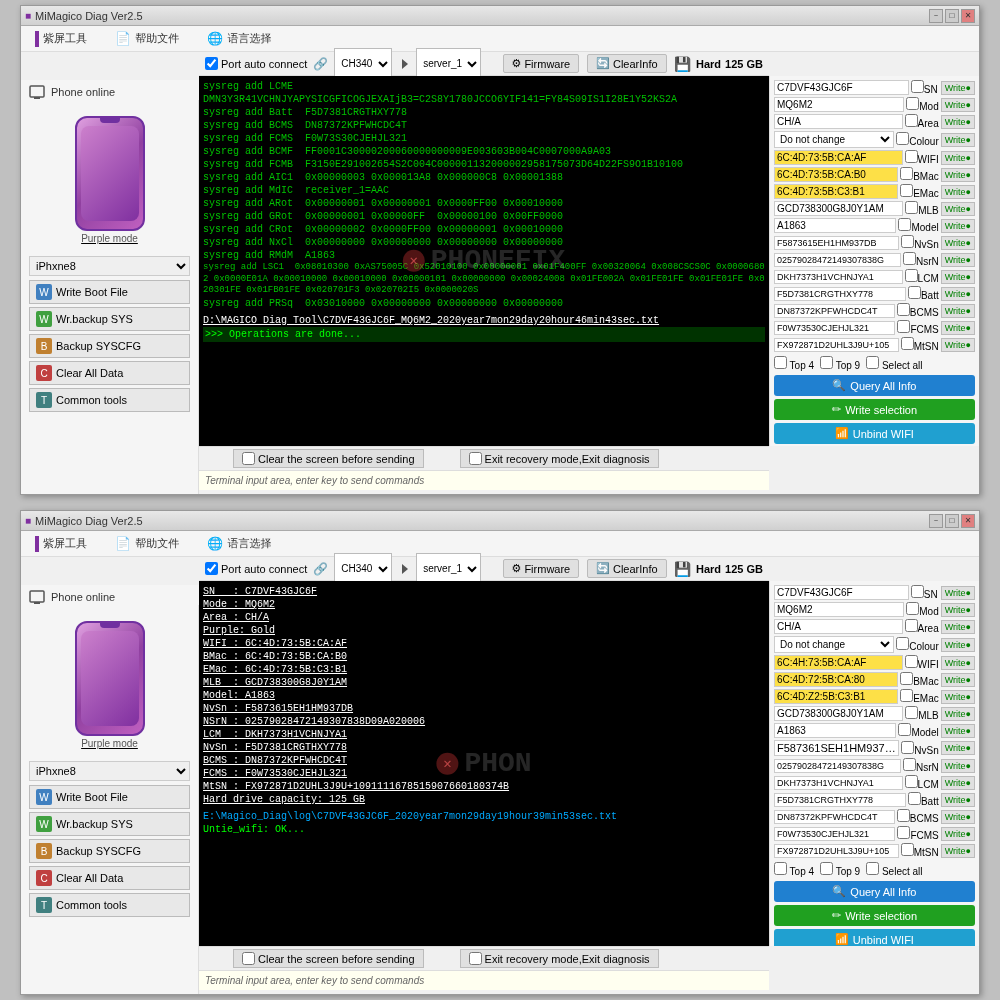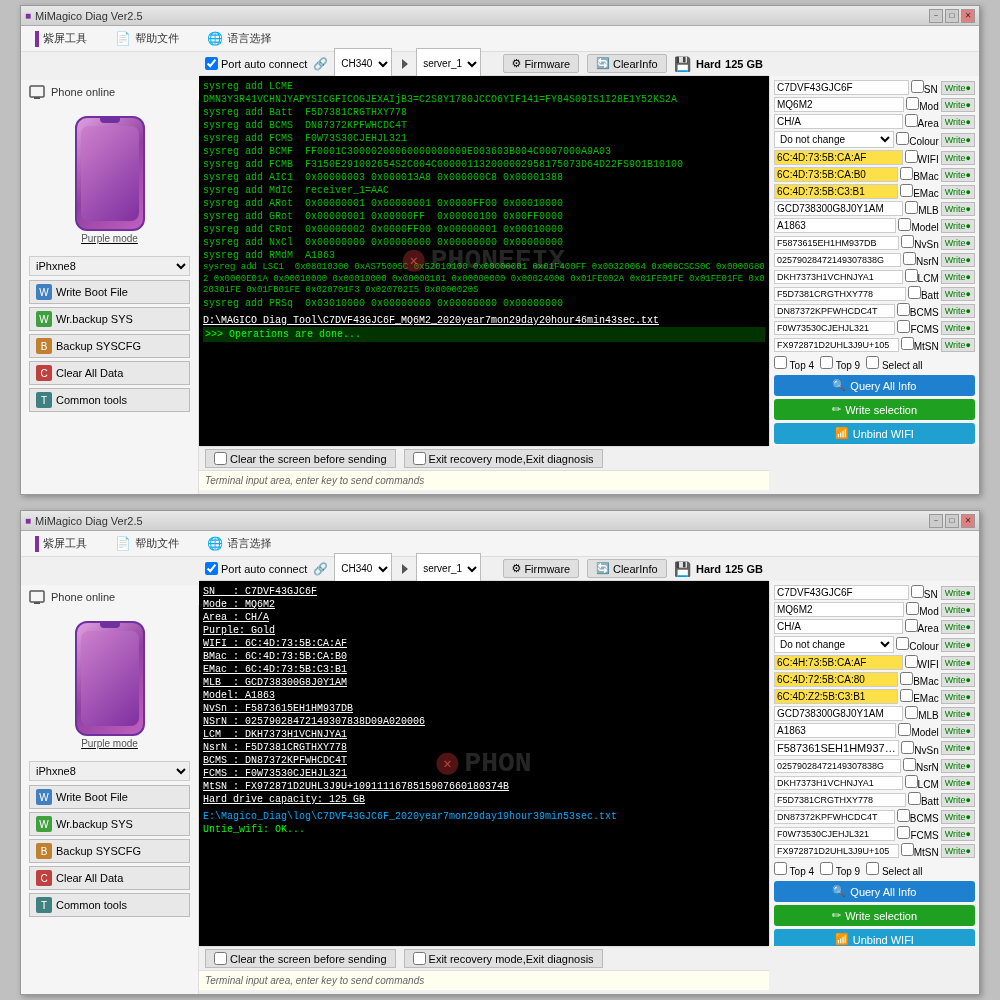--- a/index.html
+++ b/index.html
@@ -431,20 +431,21 @@
     }
     .bottom-check-btn {
       display: flex;
       align-items: center;
       gap: 3px;
       font-size: 11px;
       padding: 2px 8px;
       background: #e0e0e0;
       border: 1px solid #bbb;
       cursor: pointer;
+      margin-left: 28px;
     }
     .terminal-hint {
       height: 20px;
       background: #fffff0;
       border-top: 1px solid #ddd;
       display: flex;
       align-items: center;
       padding: 0 6px;
       font-size: 10px;
       color: #666;
@@ -826,21 +827,21 @@
         <div class="terminal-line-white">Area : CH/A</div>
         <div class="terminal-line-white">Purple: Gold</div>
         <div class="terminal-line-white">WIFI : 6C:4D:73:5B:CA:AF</div>
         <div class="terminal-line-white">BMac : 6C:4D:73:5B:CA:B0</div>
         <div class="terminal-line-white">EMac : 6C:4D:73:5B:C3:B1</div>
         <div class="terminal-line-white">MLB&nbsp; : GCD738300G8J0Y1AM</div>
         <div class="terminal-line-white">Model: A1863</div>
         <div class="terminal-line-white">NvSn : F5873615EH1HM937DB</div>
         <div class="terminal-line-white">NSrN : 02579028472149307838D09A020006</div>
         <div class="terminal-line-white">LCM&nbsp; : DKH7373H1VCHNJYA1</div>
-        <div class="terminal-line-white">NsrN : F5D7381CRGTHXY778</div>
+        <div class="terminal-line-white">NvSn : F5D7381CRGTHXY778</div>
         <div class="terminal-line-white">BCMS : DN87372KPFWHCDC4T</div>
         <div class="terminal-line-white">FCMS : F0W73530CJEHJL321</div>
         <div class="terminal-line-white">MtSN : FX972871D2UHL3J9U+1091111678515907660180374B</div>
         <div class="terminal-line-white">Hard drive capacity: 125 GB</div>
         <div style="height:4px;"></div>
         <div style="color:#00aaff;">E:\Magico_Diag\log\C7DVF43GJC6F_2020year7mon29day19hour39min53sec.txt</div>
         <div style="color:#00ff00;">Untie_wifi: OK...</div>
       </div>
     </div>
 

